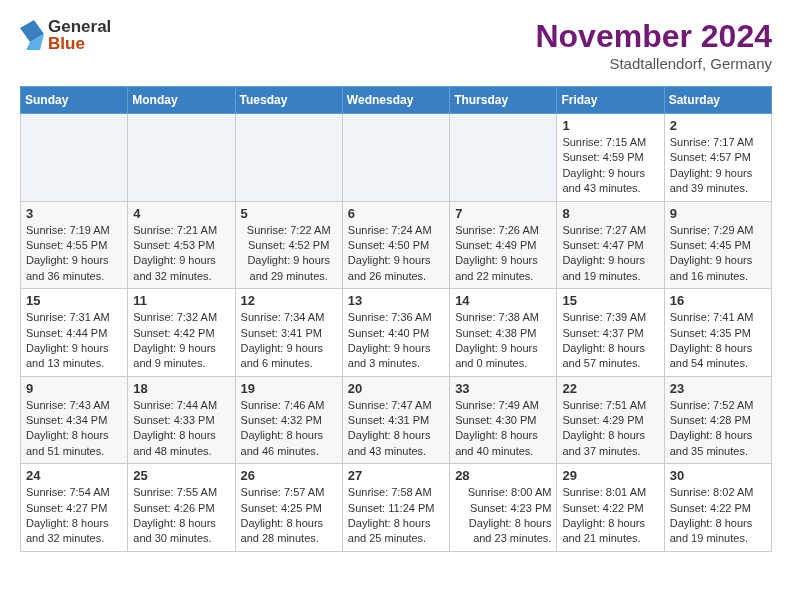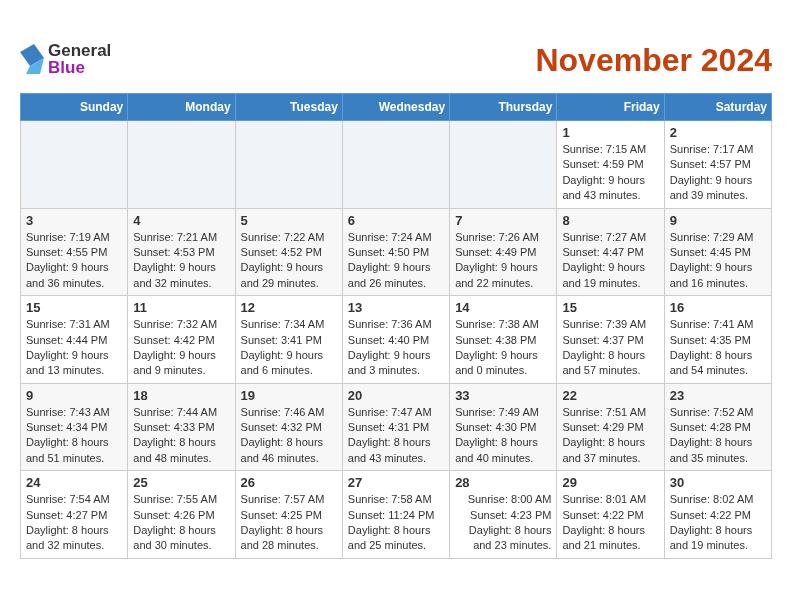--- a/index.html
+++ b/index.html
@@ -6,21 +6,20 @@
     body {
       font-family: Arial, sans-serif;
       background: #fff;
       width: 792px;
       min-height: 612px;
       overflow: hidden;
     }
     .page {
       width: 792px;
       padding: 18px 20px 10px 20px;
-      margin-top: 24px;
     }
     .header {
       display: flex;
       justify-content: space-between;
       align-items: flex-start;
       margin-bottom: 14px;
     }
     .logo {
       display: flex;
       align-items: flex-start;
@@ -32,52 +31,52 @@
       line-height: 1;
     }
     .logo-general {
       font-size: 17px;
       font-weight: bold;
       color: #333;
     }
     .logo-blue {
       font-size: 17px;
       font-weight: bold;
-      color: #a21caf;
+      color: #c2410c;
     }
     .logo-icon {
       width: 24px;
       height: 30px;
       position: relative;
       top: 2px;
     }
     .title-area {
       text-align: right;
     }
     .month-title {
       font-size: 32px;
       font-weight: bold;
-      color: #c2410c;
+      color: #701a75;
     }
     .subtitle {
       font-size: 15px;
       color: #555;
     }
     .calendar {
       width: 100%;
       border-collapse: collapse;
       table-layout: fixed;
     }
     .calendar th {
       background: #3a7fc1;
       color: white;
       font-size: 12px;
       font-weight: bold;
       padding: 6px 4px;
-      text-align: right;
+      text-align: left;
       border: 1px solid #5a9fd4;
     }
     .calendar td {
       border: 1px solid #ccc;
       vertical-align: top;
       padding: 4px 5px;
       font-size: 10.5px;
       color: #333;
       background: #fff;
       height: 82px;
@@ -111,20 +110,21 @@
         <polygon points="0,8 14,0 24,14 10,22" fill="#3a7fc1"></polygon>
         <polygon points="10,22 24,14 20,30 6,30" fill="#5ab0e8"></polygon>
       </svg>
       <div class="logo-text">
         <span class="logo-general">General</span>
         <span class="logo-blue">Blue</span>
       </div>
     </div>
     <div class="title-area">
       <div class="month-title">November 2024</div>
+      <div class="subtitle">Stadtallendorf, Germany</div>
     </div>
   </div>
 
   <table class="calendar">
     <thead>
       <tr>
         <th>Sunday</th>
         <th>Monday</th>
         <th>Tuesday</th>
         <th>Wednesday</th>
@@ -165,21 +165,21 @@
           </td>
           <td>
             <span class="day-number">4</span>
             <div class="day-info" style="white-space: pre-line;">Sunrise: 7:21 AM
 Sunset: 4:53 PM
 Daylight: 9 hours
 and 32 minutes.</div>
           </td>
           <td>
             <span class="day-number">5</span>
-            <div class="day-info" style="white-space: pre-line;">Sunrise: 7:22 AM
+            <div class="day-info" style="white-space: pre-line; text-align: center;">Sunrise: 7:22 AM
 Sunset: 4:52 PM
 Daylight: 9 hours
 and 29 minutes.</div>
           </td>
           <td>
             <span class="day-number">6</span>
             <div class="day-info" style="white-space: pre-line;">Sunrise: 7:24 AM
 Sunset: 4:50 PM
 Daylight: 9 hours
 and 26 minutes.</div>

